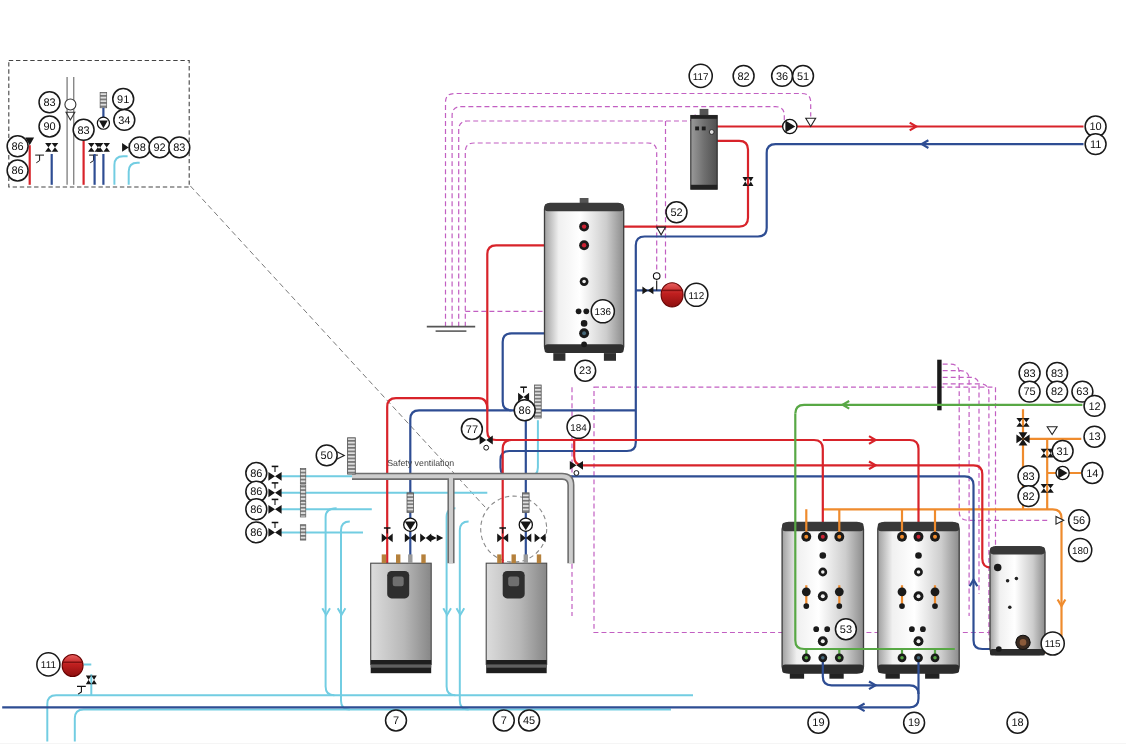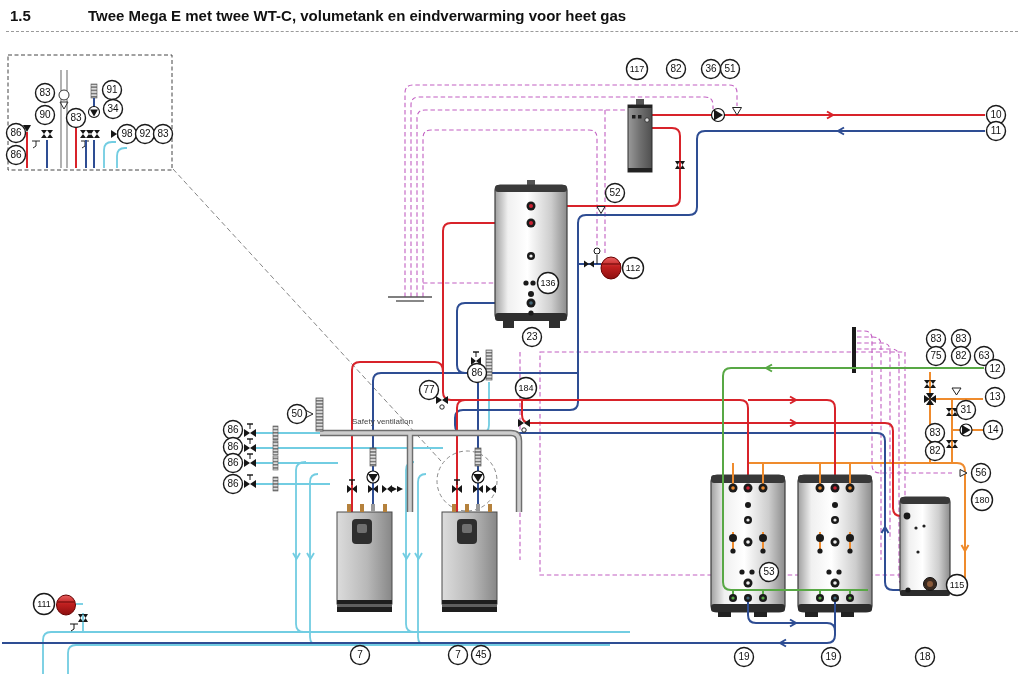--- a/index.html
+++ b/index.html
@@ -20,25 +20,20 @@
   .flue-i{stroke:#cdcdcd;stroke-width:3.6;fill:none;}
   .vb{fill:#161616;stroke:none;}
   .ot{fill:#ffffff;stroke:#222;stroke-width:1;}
   .callout circle{fill:#fff;stroke:#1a1a1a;stroke-width:1.4;}
   .callout text{fill:#111;text-anchor:middle;font-family:"Liberation Sans",sans-serif;}
 </style>
 </head>
 <body>
 
 <div class="page">
-  <div class="hdr">
-    <div class="num">1.5</div>
-    <div class="ttl">Twee Mega E met twee WT-C, volumetank en eindverwarming voor heet gas</div>
-    <div class="rule"></div>
-  </div>
 
   <svg width="1024" height="676" viewBox="0 0 1024 676">
     <defs>
       <linearGradient id="gt" x1="0" y1="0" x2="1" y2="0">
         <stop offset="0" stop-color="#a0a0a0"></stop>
           <stop offset="0.18" stop-color="#f0f0f0"></stop>
         <stop offset="0.45" stop-color="#ffffff"></stop>
           <stop offset="0.78" stop-color="#cdcdcd"></stop>
         <stop offset="1" stop-color="#8c8c8c"></stop>
       </linearGradient>

